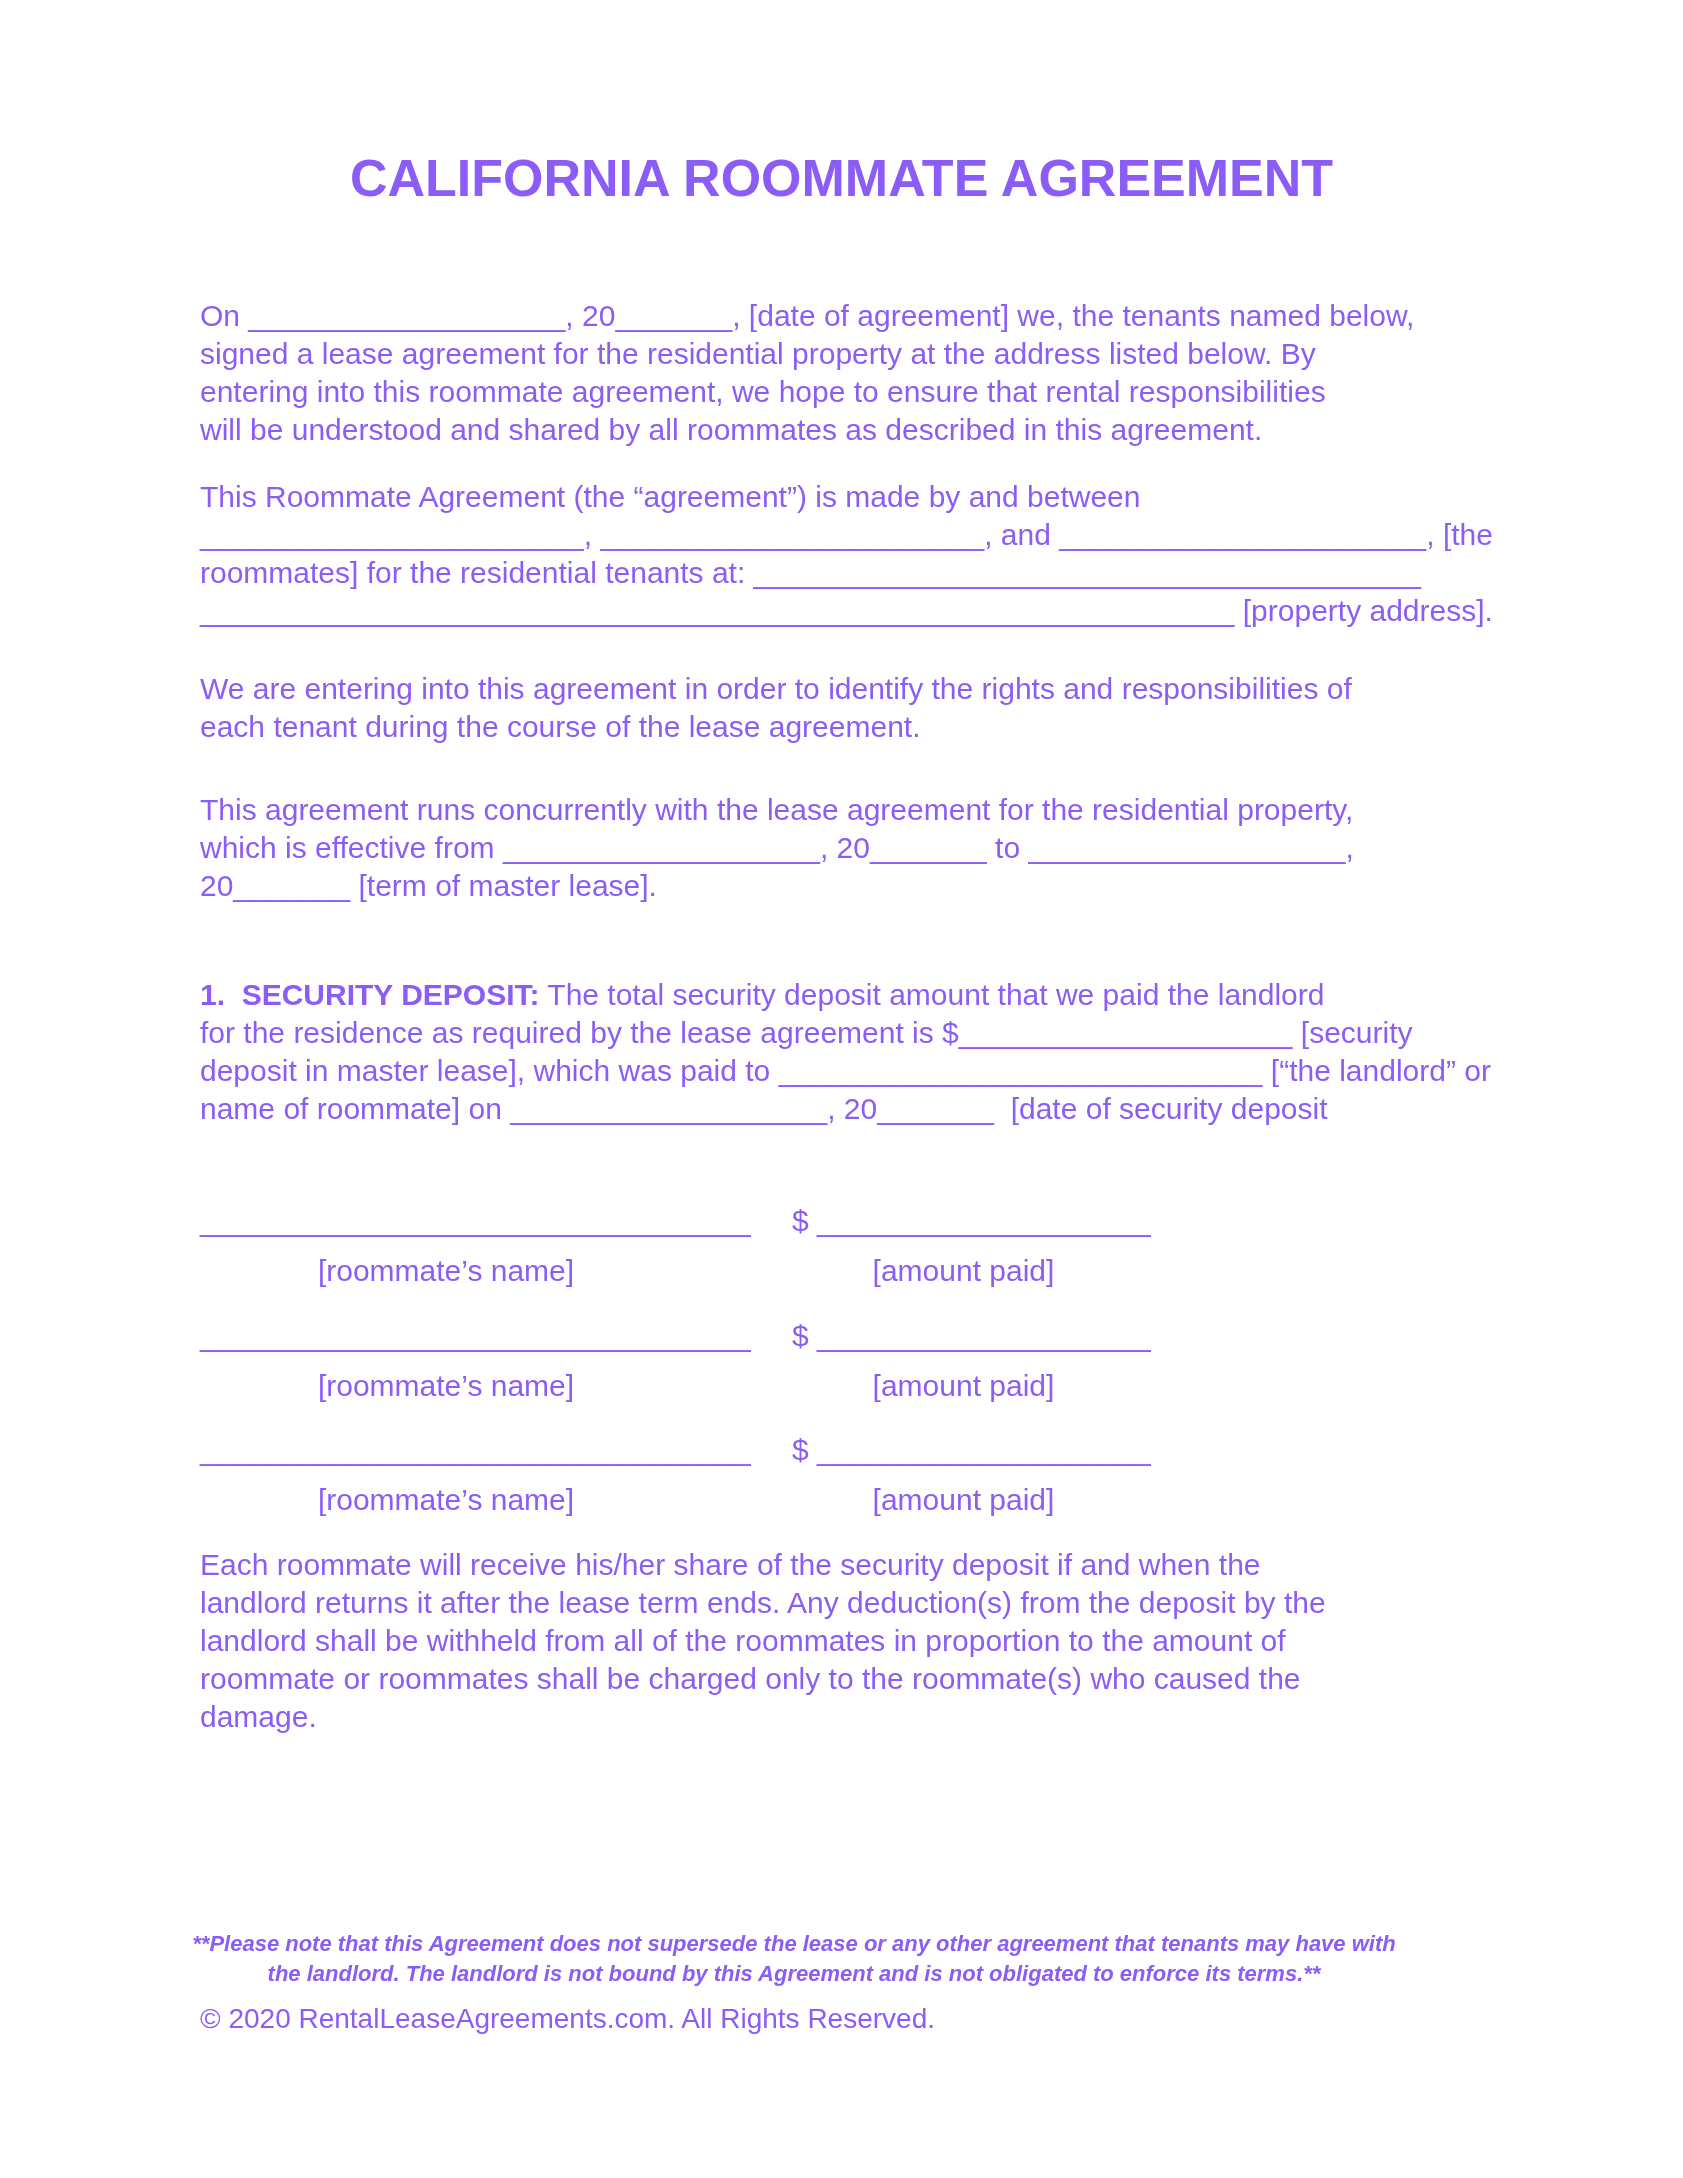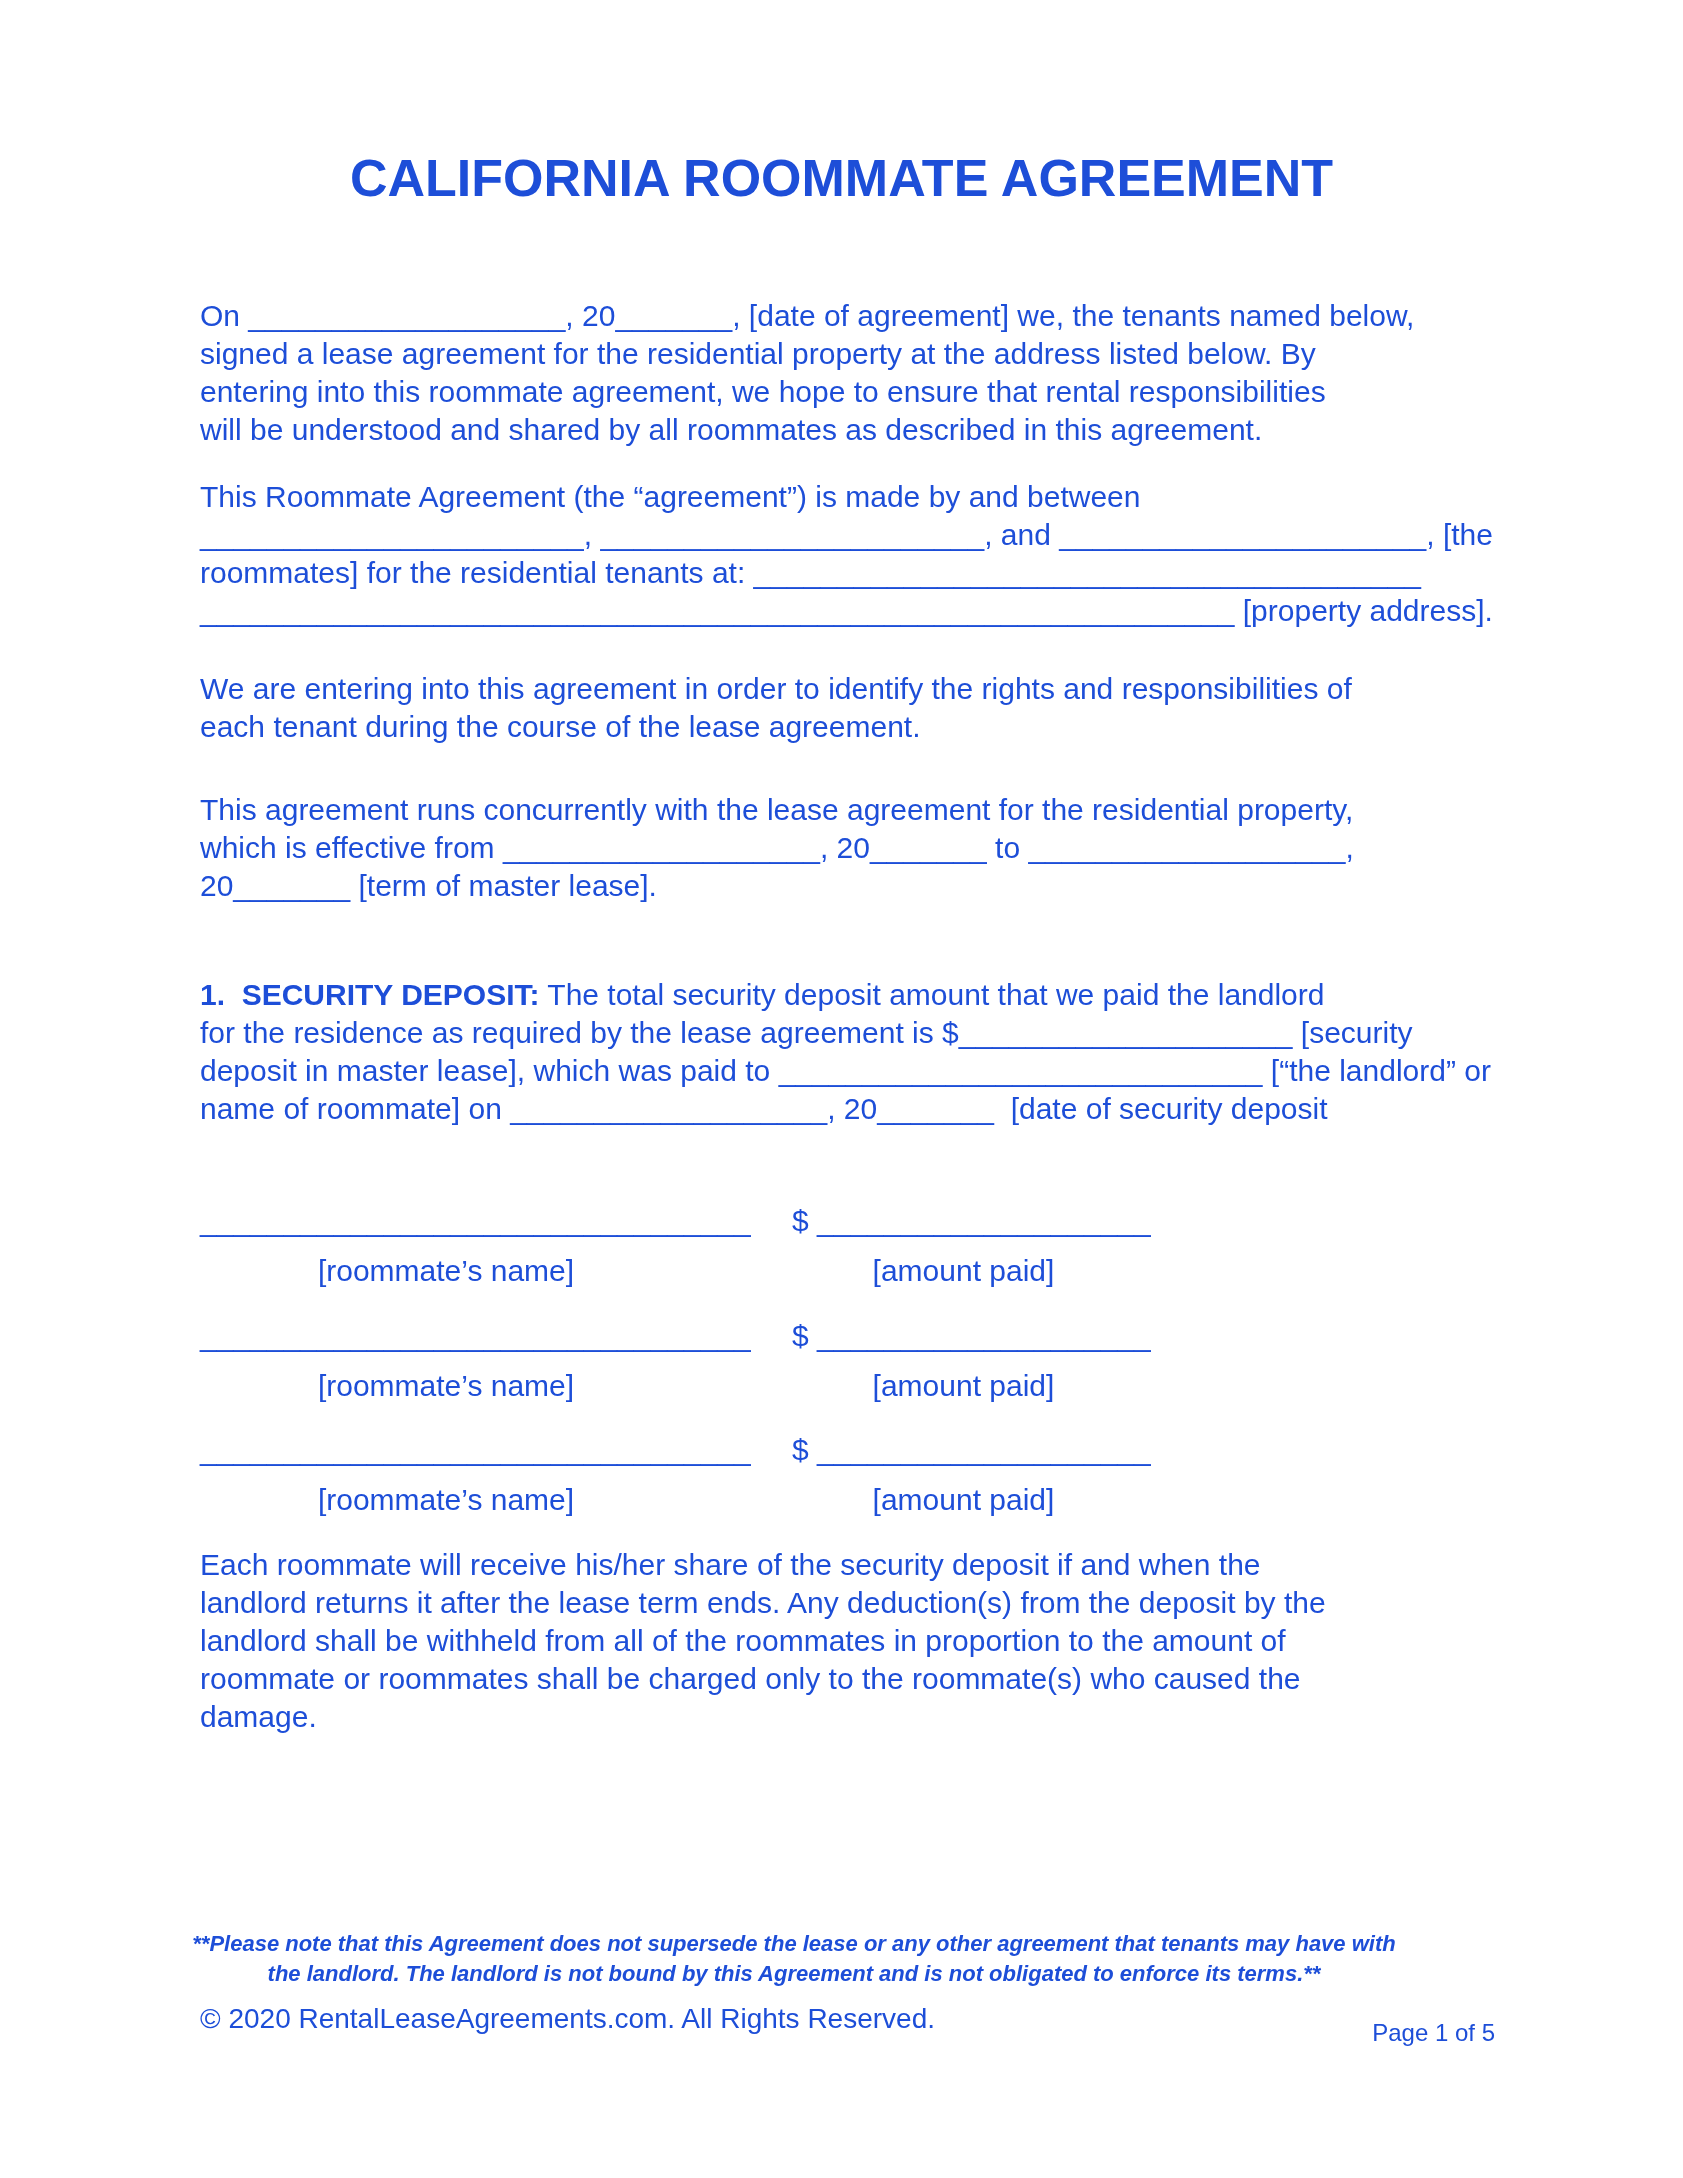--- a/index.html
+++ b/index.html
@@ -1,18 +1,18 @@
 <!DOCTYPE html>
 <html><head>
 <meta charset="utf-8">
 <style>
   html, body { margin:0; padding:0; background:#ffffff; }
   .page {
     position:relative; width:1683px; height:2178px; background:#ffffff;
-    font-family:"Liberation Sans", sans-serif; color:#1d4ed8; overflow:hidden;
+    font-family:"Liberation Sans", sans-serif; color:#8b5cf6; overflow:hidden;
   }
   .abs { position:absolute; }
   .body-text { font-size:30px; line-height:38px; }
   .line { white-space:pre; }
   .title {
     top:149px; left:0; width:1683px; text-align:center;
     font-size:52px; line-height:59px; font-weight:700; white-space:pre;
   }
   .para { left:200px; width:1445px; }
   .bold { font-weight:700; }
@@ -107,16 +107,15 @@
     <div class="line">roommate or roommates shall be charged only to the roommate(s) who caused the</div>
     <div class="line">damage.</div>
   </div>
 
   <div class="abs note">
     <div class="line">**Please note that this Agreement does not supersede the lease or any other agreement that tenants may have with</div>
     <div class="line">the landlord. The landlord is not bound by this Agreement and is not obligated to enforce its terms.**</div>
   </div>
 
   <div class="abs copyright">© 2020 RentalLeaseAgreements.com. All Rights Reserved.</div>
-  <div class="abs page-num">Page 1 of 5</div>
 
 </div>
 
 
 </body></html>

